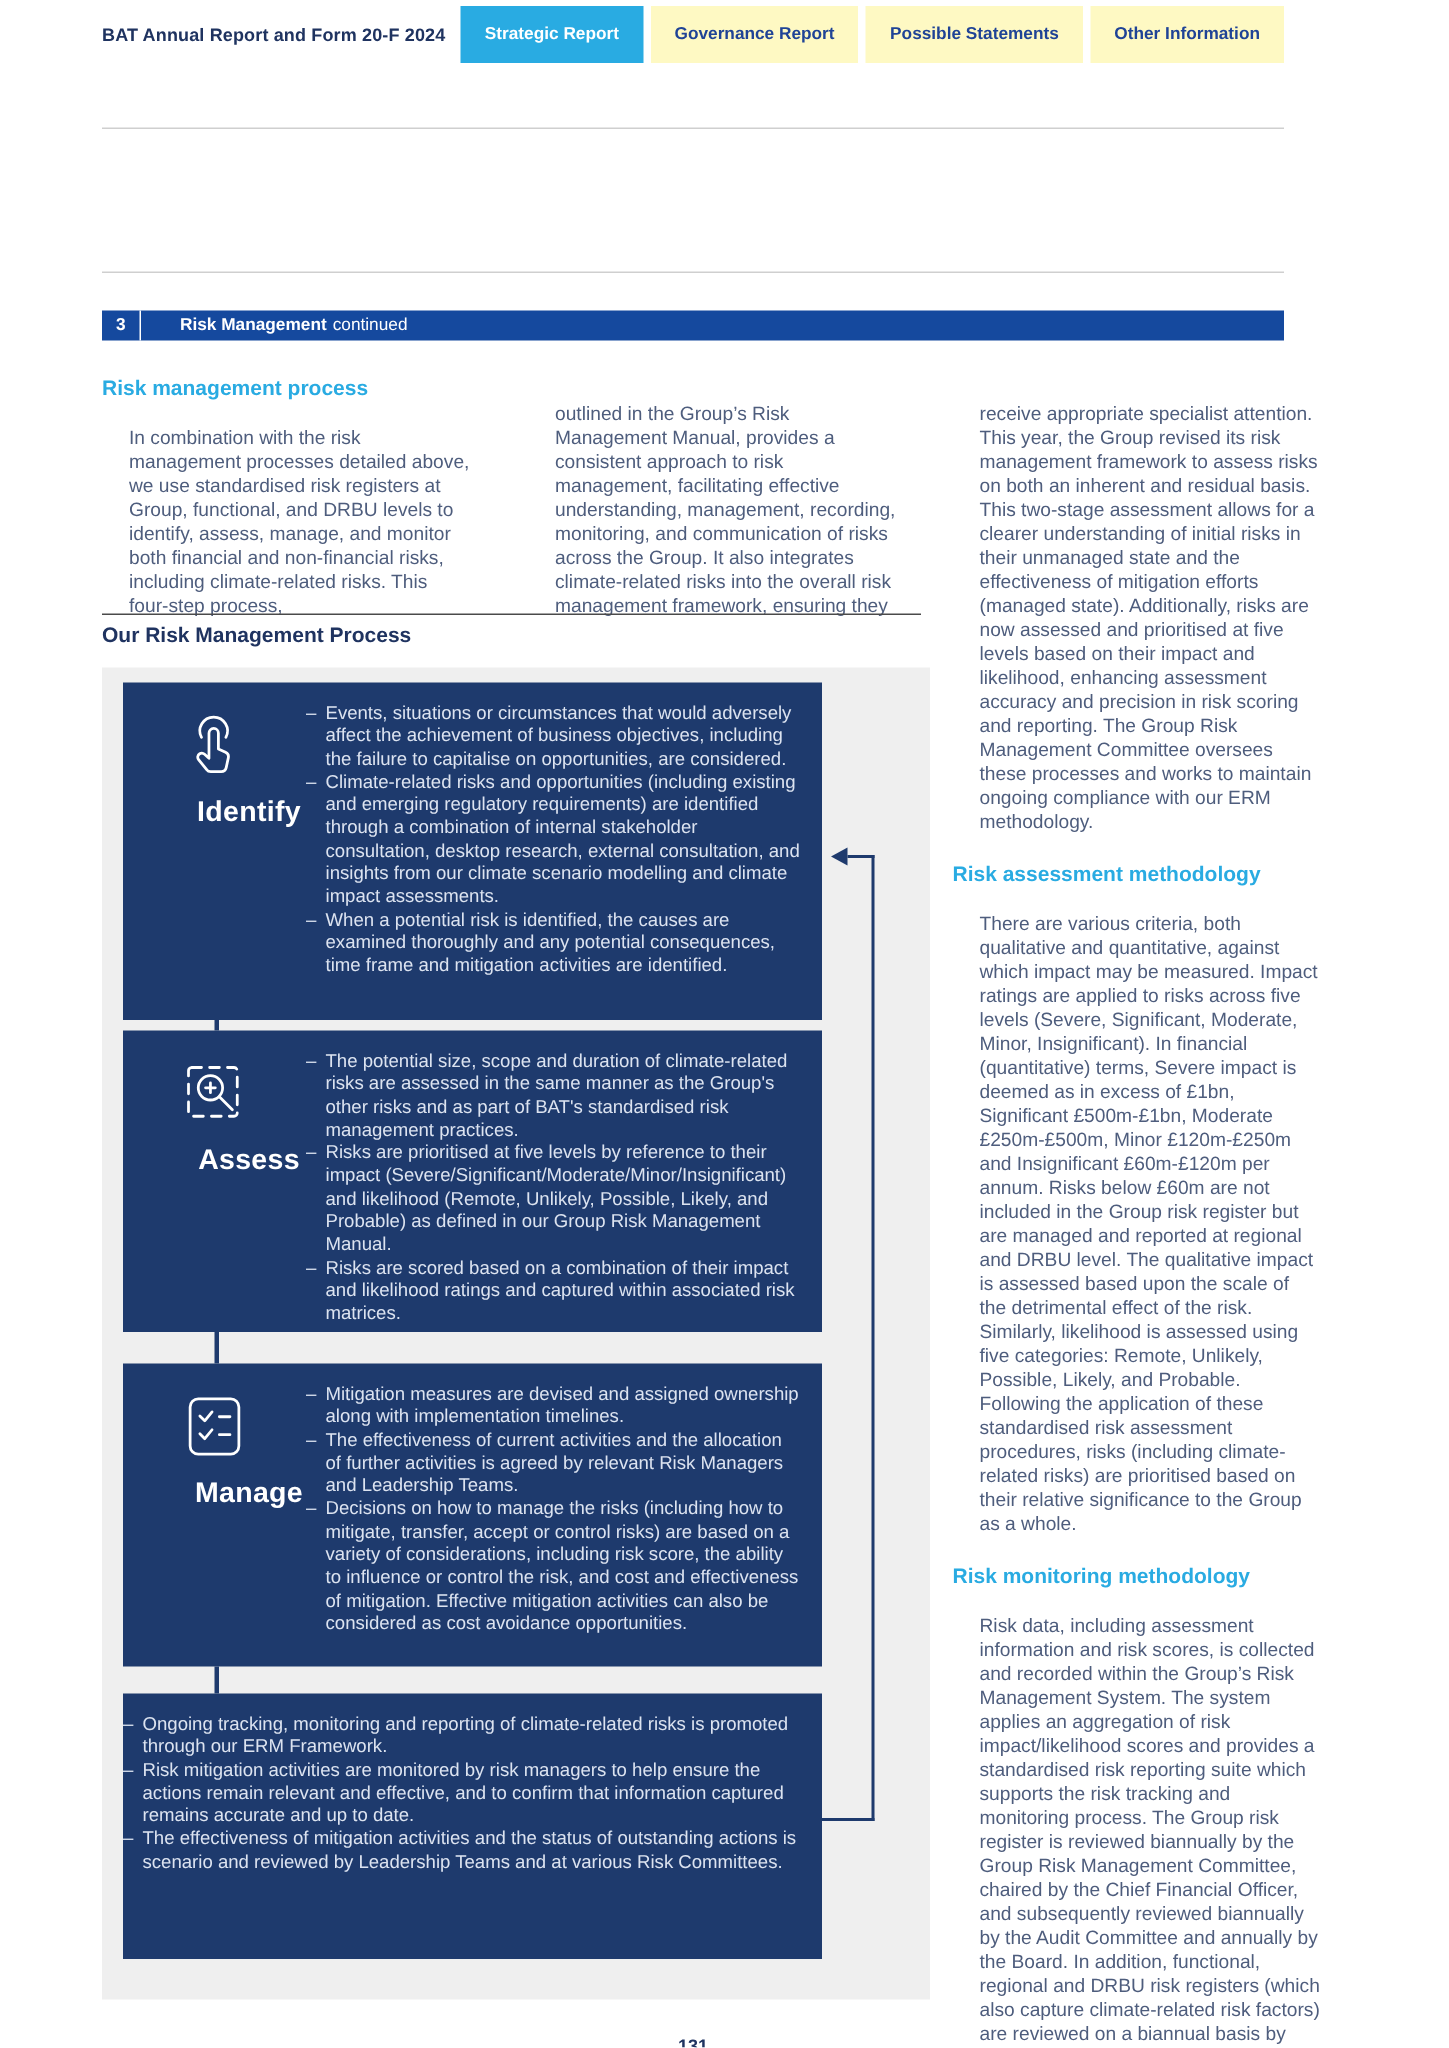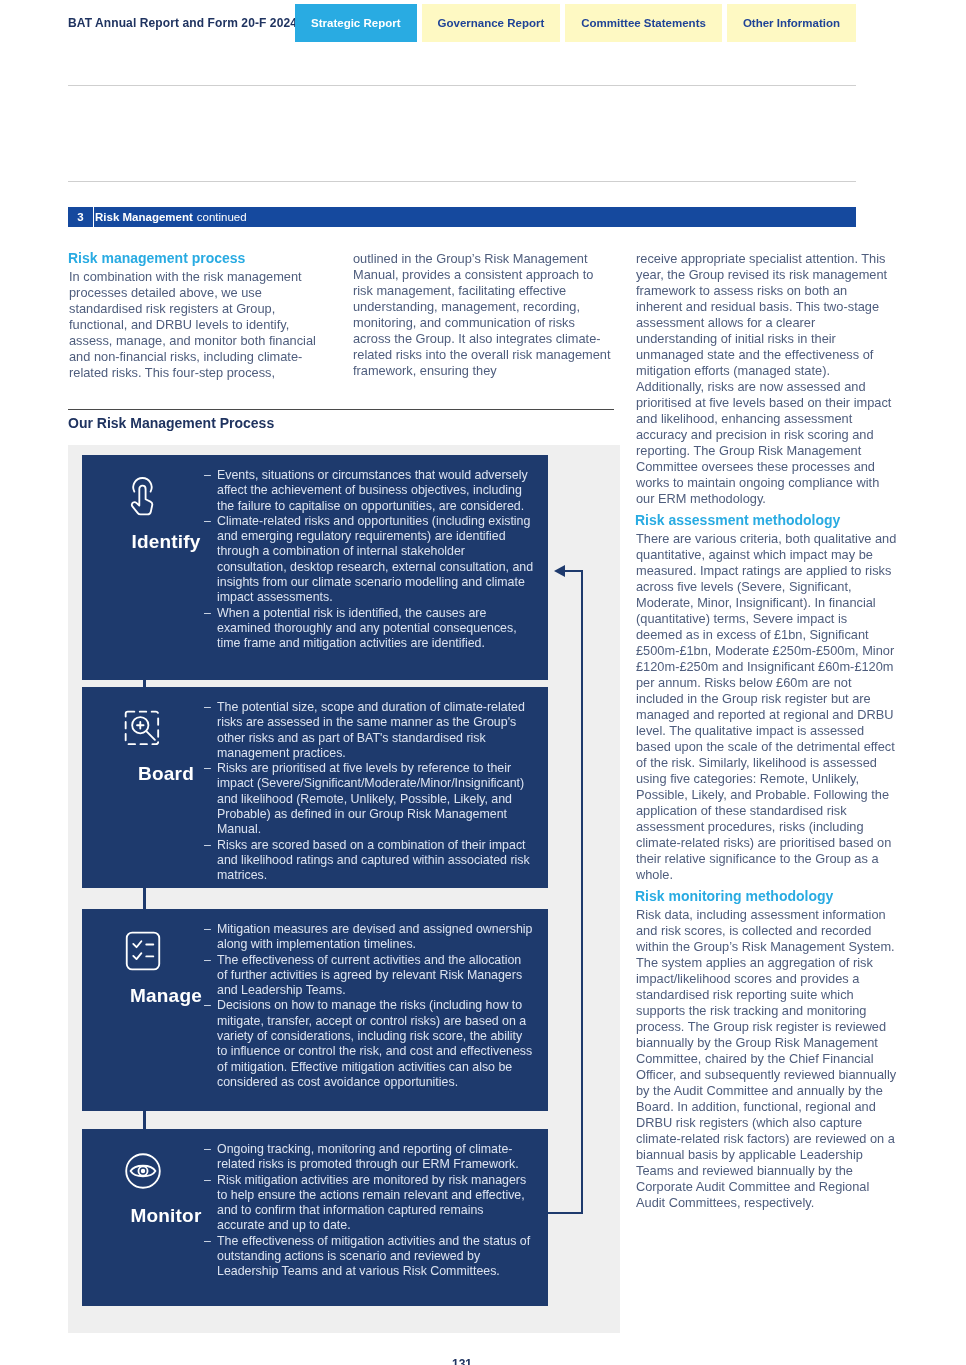--- a/index.html
+++ b/index.html
@@ -14,30 +14,30 @@
   .tab { height:38px; display:flex; align-items:center; justify-content:center; padding:0 16px; font-size:11.5px; font-weight:bold; color:#1f4396; background:#fef9c3; cursor:pointer; }
   .tab.active { background:#29abe2; color:#ffffff; }
 
   .rule-light { position:absolute; left:68px; right:68px; height:1px; background:#cfcfcf; }
   .rule-1 { top:85px; }
   .rule-2 { top:181px; }
 
   
   .banner { position:absolute; left:68px; right:68px; top:207px; height:20px; background:#15499e; color:#fff; display:flex; align-items:center; font-size:11.5px; }
   .banner .num { width:26px; text-align:center; font-weight:bold; border-right:1px solid #ffffff; align-self:stretch; display:flex; align-items:center; justify-content:center; }
-  .banner .ttl { font-weight:bold; margin-left:1px; }
+  .banner .ttl { font-weight:bold; margin-left:26px; }
   .banner .sfx { font-weight:normal; margin-left:4px;text-align:center; }
 
   
   .col { position:absolute; top:250px; width:263px; font-size:12.8px; line-height:16px; color:#4e5d7d; }
   .col-1 { left:68px; }
   .col-2 { left:352px; }
   .col-3 { left:635px; }
   .cyan-h { font-size:14px; font-weight:bold; color:#29abe2; margin-bottom:3px; }
-  .col p { margin:1px; }
+  .col p { margin:18px; }
   .col .sect { margin-top:5px; }
 
   
   .proc-rule { position:absolute; left:68px; top:409px; width:546px; height:1px; background:#4a4a4a; }
   .proc-heading { position:absolute; left:68px; top:415px; font-size:14px; font-weight:bold; color:#1f3360; }
   .panel { position:absolute; left:68px; top:445px; width:552px; height:888px; background:#efefef; }
 
   .step { position:absolute; left:14px; width:466px; background:#1e3a6d; display:flex; color:#dce3f0; }
   .step-identify { top:10px;  height:225px; }
   .step-assess   { top:242px; height:201px; }
@@ -70,21 +70,21 @@
 </head>
 <body>
 
 <div class="page">
 
   <div class="hdr">
     <div class="hdr-title">BAT Annual Report and Form 20-F 2024</div>
     <div class="tabs">
       <div class="tab active">Strategic Report</div>
       <div class="tab">Governance Report</div>
-      <div class="tab">Committee Statements</div>
+      <div class="tab">Possible Statements</div>
       <div class="tab">Other Information</div>
     </div>
   </div>
 
   <div class="rule-light rule-1"></div>
   <div class="rule-light rule-2"></div>
 
   <div class="banner">
     <span class="num">3</span>
     <span class="ttl">Risk Management</span>
@@ -147,21 +147,21 @@
       <div class="step-left">
         <div class="step-icon">
           <svg viewBox="0 0 48 48" fill="none" stroke="#ffffff" stroke-width="1.7" stroke-linecap="round" stroke-linejoin="round">
             <rect x="8" y="8" width="30" height="30" rx="2" stroke-dasharray="6 5"></rect>
             <circle cx="21.5" cy="20.5" r="7.5"></circle>
             <line x1="27" y1="26" x2="35" y2="34"></line>
             <line x1="18.5" y1="20.5" x2="24.5" y2="20.5"></line>
             <line x1="21.5" y1="17.5" x2="21.5" y2="23.5"></line>
           </svg>
         </div>
-        <div class="step-label">Board</div>
+        <div class="step-label">Assess</div>
       </div>
       <div class="step-body">
           <div class="bullet">
             <span class="dash">–</span>
             <span class="btxt">The potential size, scope and duration of climate-related risks are assessed in the same manner as the Group's other risks and as part of BAT's standardised risk management practices.</span>
           </div>
           <div class="bullet">
             <span class="dash">–</span>
             <span class="btxt">Risks are prioritised at five levels by reference to their impact (Severe/Significant/Moderate/Minor/Insignificant) and likelihood (Remote, Unlikely, Possible, Likely, and Probable) as defined in our Group Risk Management Manual.</span>
           </div>
@@ -195,31 +195,20 @@
             <span class="btxt">The effectiveness of current activities and the allocation of further activities is agreed by relevant Risk Managers and Leadership Teams.</span>
           </div>
           <div class="bullet">
             <span class="dash">–</span>
             <span class="btxt">Decisions on how to manage the risks (including how to mitigate, transfer, accept or control risks) are based on a variety of considerations, including risk score, the ability to influence or control the risk, and cost and effectiveness of mitigation. Effective mitigation activities can also be considered as cost avoidance opportunities.</span>
           </div>
         </div>
     </div>
 
     <div class="step step-monitor">
-      <div class="step-left">
-        <div class="step-icon">
-          <svg viewBox="0 0 48 48" fill="none" stroke="#ffffff" stroke-width="1.7" stroke-linecap="round" stroke-linejoin="round">
-            <circle cx="24" cy="24" r="15.5"></circle>
-            <path d="M12.5 24 c4 -6.5 19 -6.5 23 0 c-4 6.5 -19 6.5 -23 0 z"></path>
-            <circle cx="24" cy="24" r="4.2"></circle>
-            <circle cx="24" cy="24" r="1.2" fill="#ffffff"></circle>
-          </svg>
-        </div>
-        <div class="step-label">Monitor</div>
-      </div>
       <div class="step-body">
           <div class="bullet">
             <span class="dash">–</span>
             <span class="btxt">Ongoing tracking, monitoring and reporting of climate-related risks is promoted through our ERM Framework.</span>
           </div>
           <div class="bullet">
             <span class="dash">–</span>
             <span class="btxt">Risk mitigation activities are monitored by risk managers to help ensure the actions remain relevant and effective, and to confirm that information captured remains accurate and up to date.</span>
           </div>
           <div class="bullet">

